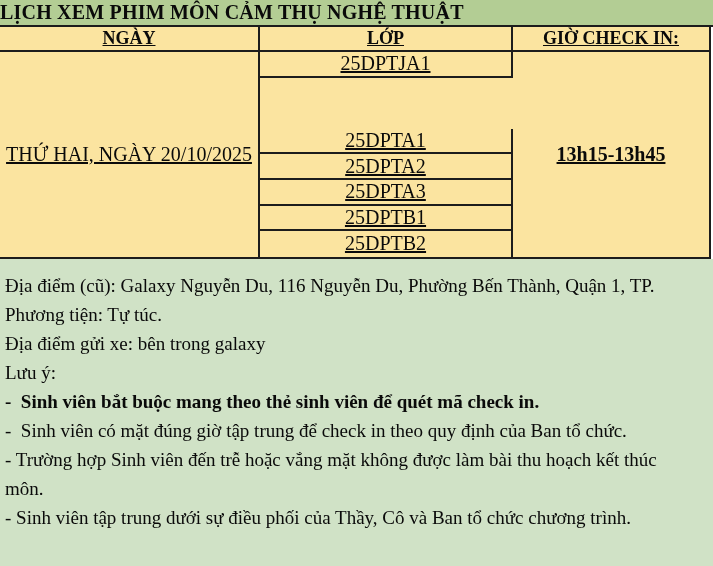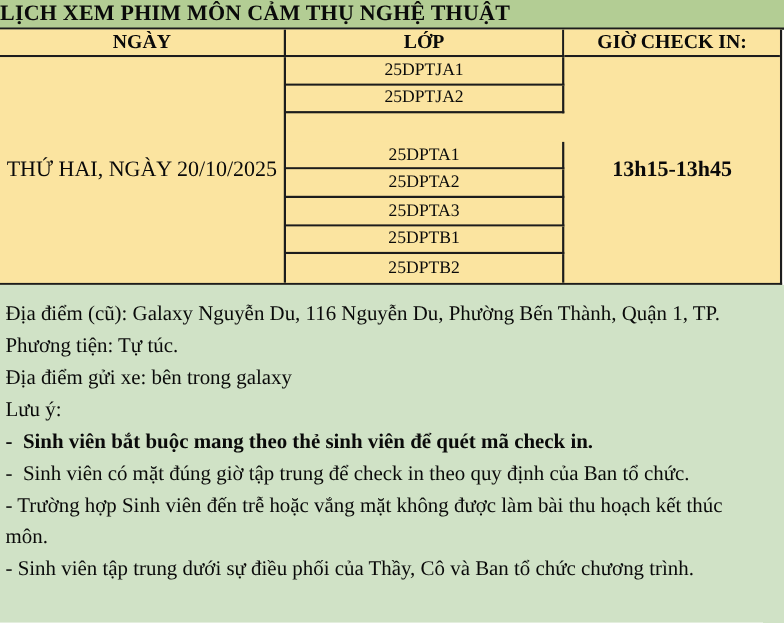--- a/index.html
+++ b/index.html
@@ -26,20 +26,21 @@
     letter-spacing: 0.2px;
   }
   .schedule-table {
     width: 711px;
     display: grid;
     grid-template-columns: 260px 253px 196px;
     grid-template-rows: 25px repeat(8, 25.6px);
     border-right: 2px solid var(--border);
     border-bottom: 2px solid var(--border);
     background: var(--cell-bg);
+    text-decoration: underline;
   }
   .cell {
     display: flex; align-items: center; justify-content: center;
     background: var(--cell-bg);
     overflow: hidden;
   }
   .th {
     grid-row: 1;
     font-weight: bold; font-size: 18px;
     border-bottom: 2px solid var(--border);
@@ -49,21 +50,21 @@
   .col3 { grid-column: 3; }
   .date-cell {
     grid-area: 2 / 1 / 10 / 2;
     border-right: 2px solid var(--border);
     font-size: 20px;
   }
   .class-cell {
     grid-column: 2;
     border-right: 2px solid var(--border);
     border-bottom: 2px solid var(--border);
-    font-size: 16px;
+    font-size: 20px;
   }
   .class-cell.last { border-bottom: none; text-align: right; }
   .time-cell {
     grid-area: 2 / 3 / 10 / 4;
     font-weight: bold; font-size: 20px;
   }
   .notes {
     width: 713px; height: 317px;
     background: var(--notes-bg);
     padding: 12px 5px 0 5px;
@@ -82,21 +83,20 @@
   <span>LỊCH XEM PHIM MÔN CẢM THỤ NGHỆ THUẬT</span>
 </div>
 
 <div class="schedule-table">
   <div class="cell th col1">NGÀY</div>
   <div class="cell th col2">LỚP</div>
   <div class="cell th col3">GIỜ CHECK IN:</div>
   <div class="cell date-cell">THỨ HAI, NGÀY 20/10/2025</div>
   <div class="cell time-cell">13h15-13h45</div>
 <div class="cell class-cell" style="grid-row: 2;">25DPTJA1</div>
-    <div class="cell class-cell" style="grid-row: 3;">25DPTJA2</div>
     <div class="cell class-cell" style="grid-row: 5;">25DPTA1</div>
     <div class="cell class-cell" style="grid-row: 6;">25DPTA2</div>
     <div class="cell class-cell" style="grid-row: 7;">25DPTA3</div>
     <div class="cell class-cell" style="grid-row: 8;">25DPTB1</div>
     <div class="cell class-cell last" style="grid-row: 9;">25DPTB2</div>
   </div>
 
 <div class="notes">
     <div class="note-line">Địa điểm (cũ): Galaxy Nguyễn Du, 116 Nguyễn Du, Phường Bến Thành, Quận 1, TP.</div>
     <div class="note-line">Phương tiện: Tự túc.</div>

